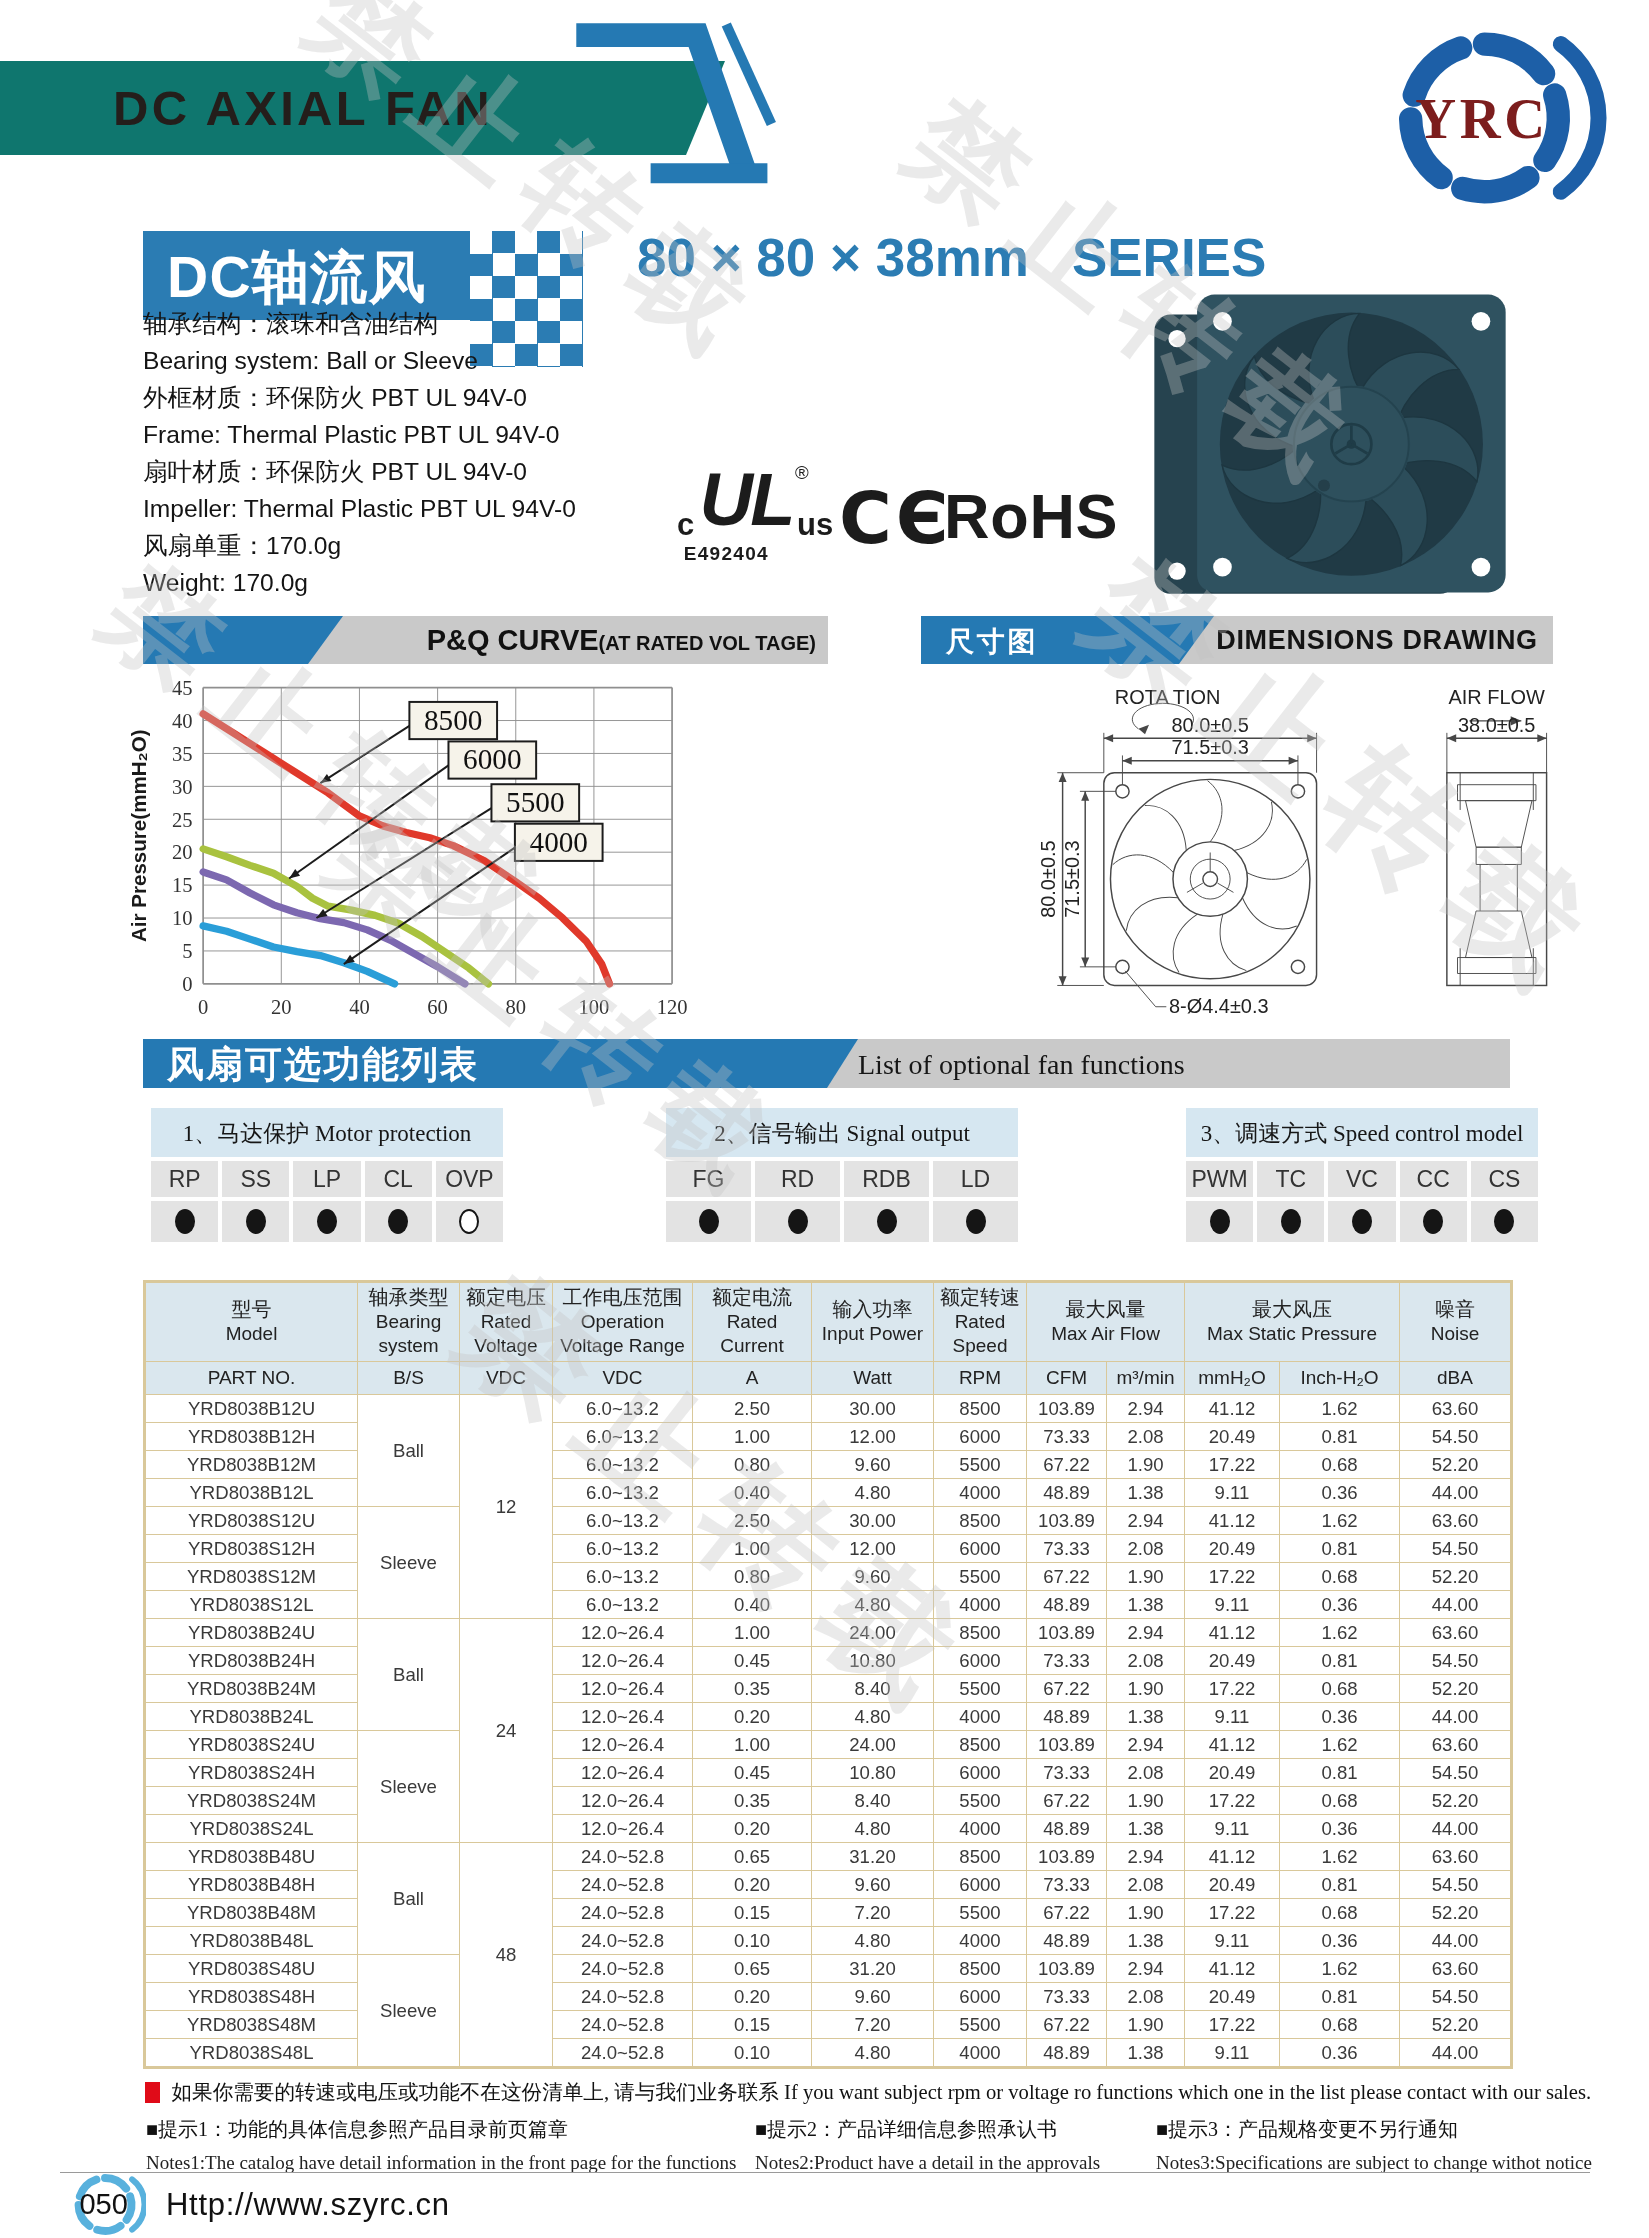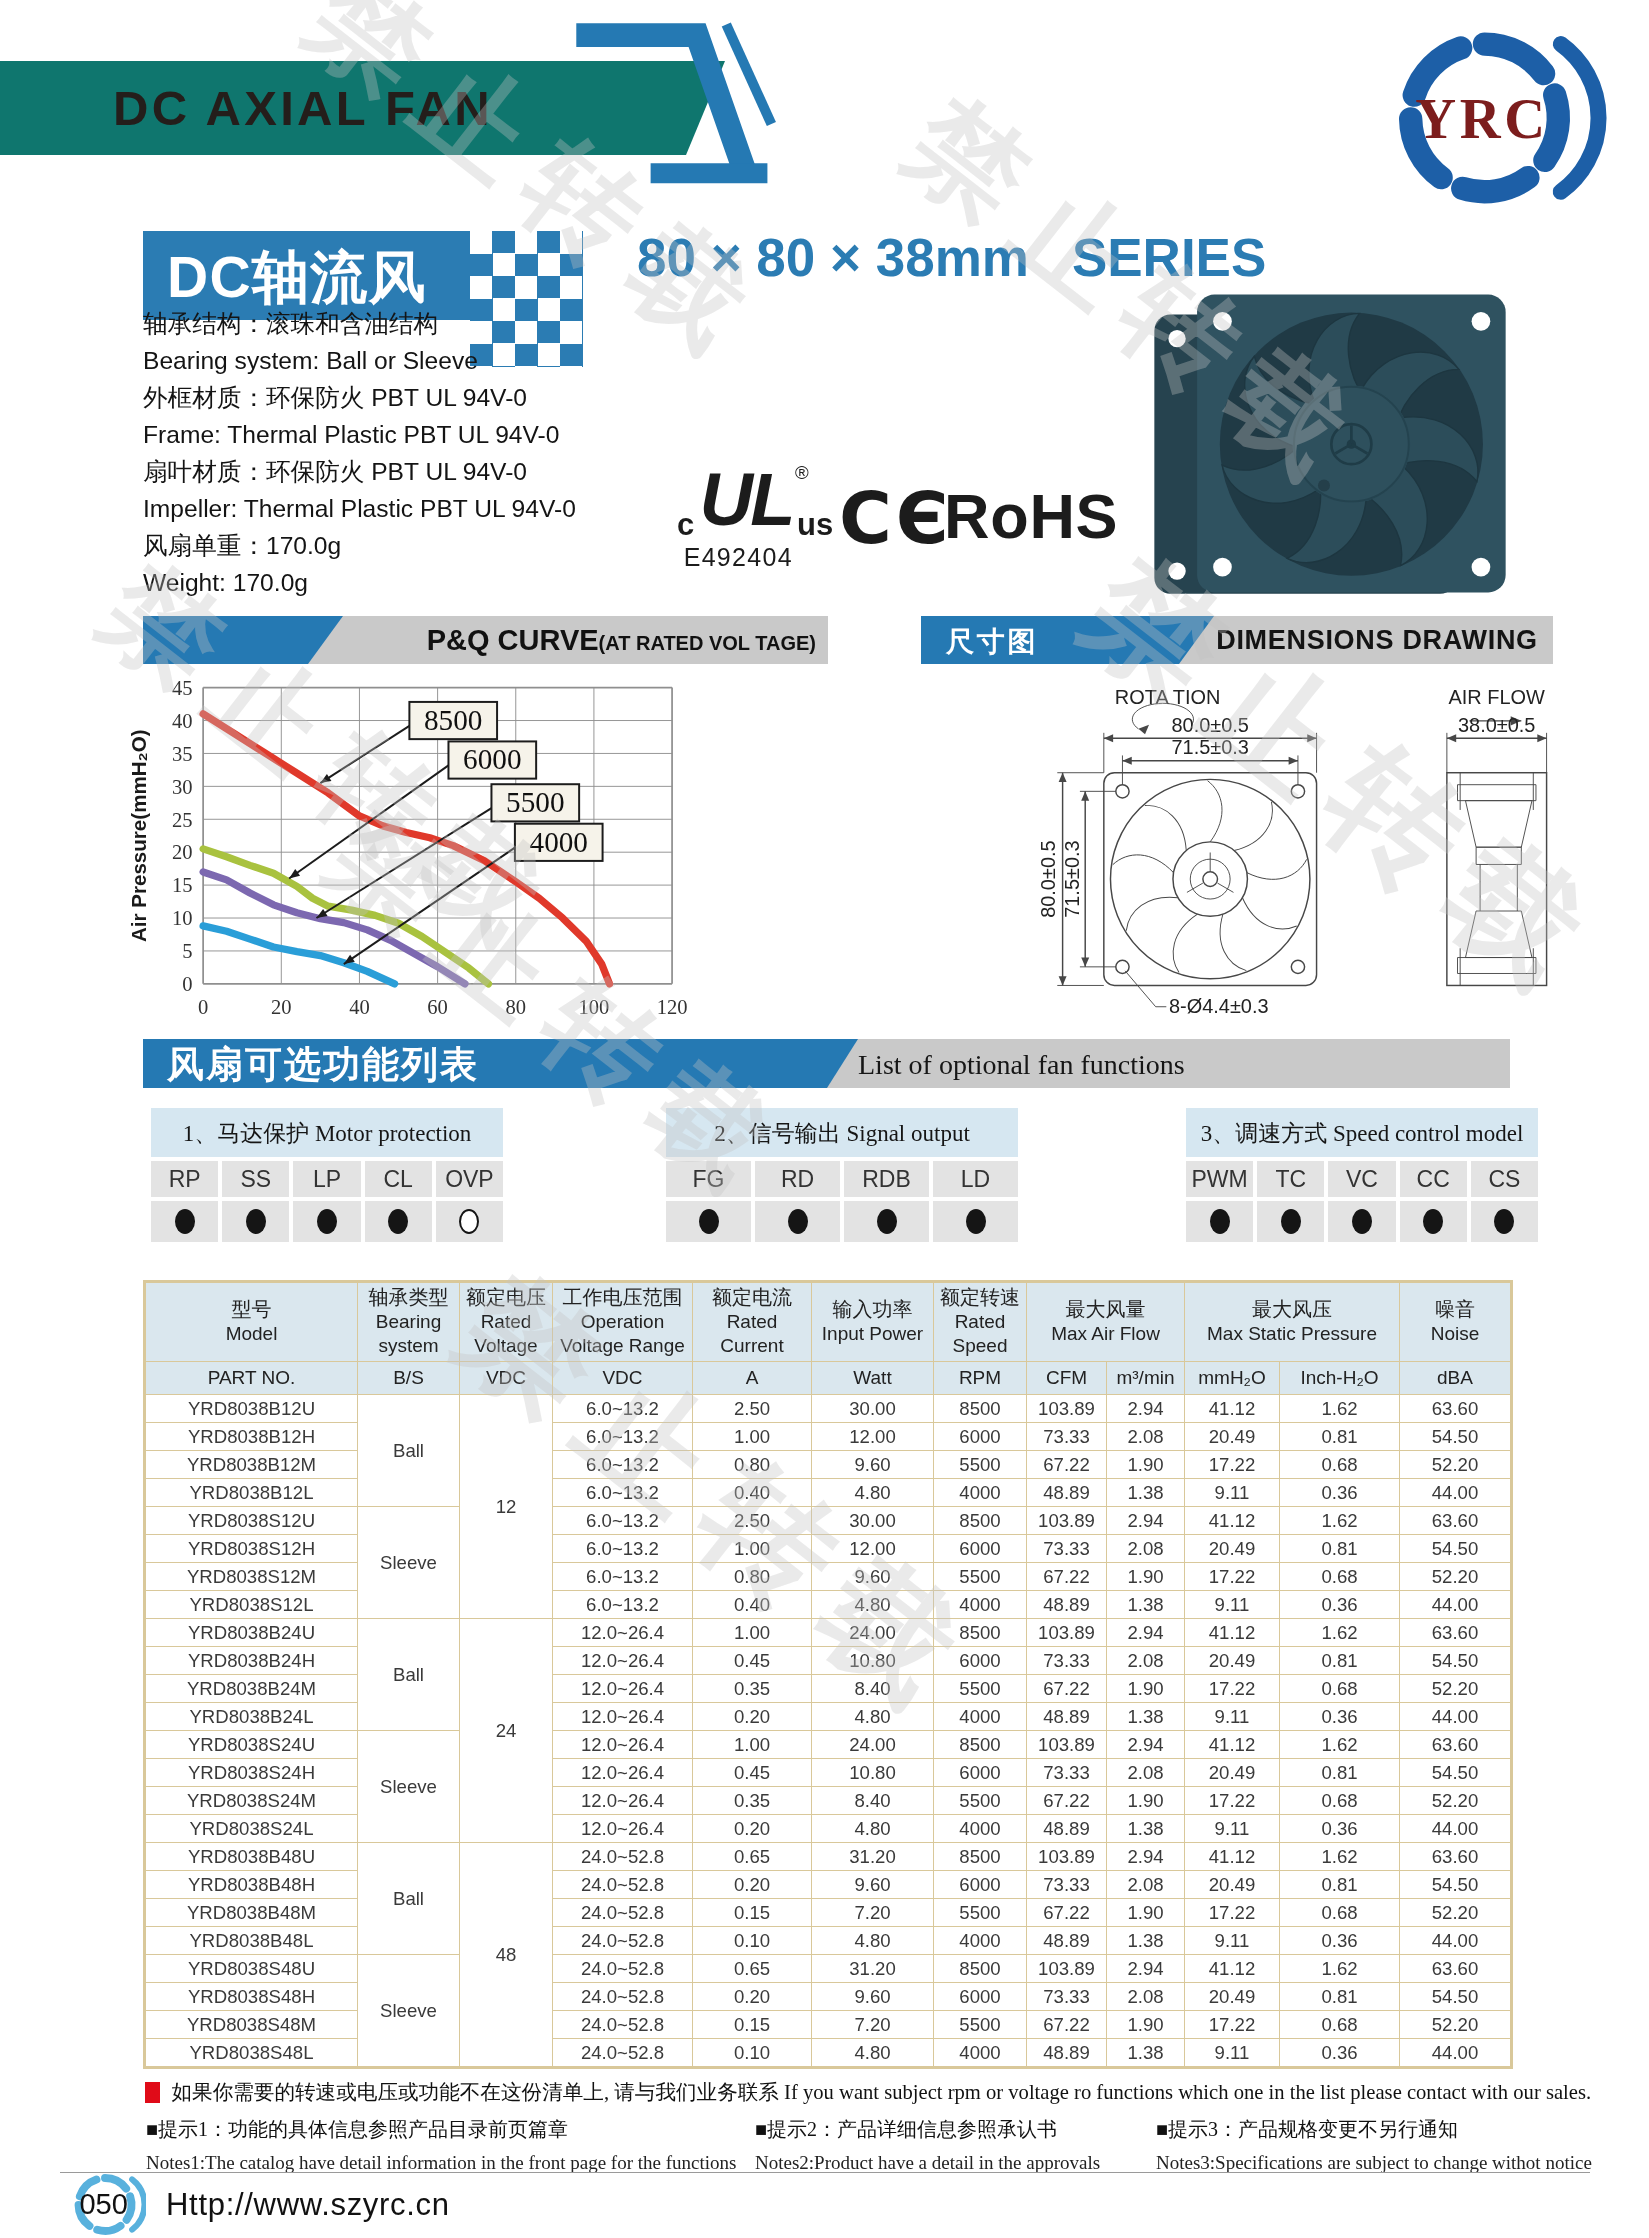--- a/index.html
+++ b/index.html
@@ -23,21 +23,21 @@
   .series-title{position:absolute;left:637px;top:227px;font-size:53px;font-weight:bold;color:#2b7cb3;white-space:nowrap;}
   .series-title .gap{margin-left:43px;}
   
   .specs{position:absolute;left:143px;top:305px;font-size:24.6px;line-height:37px;color:#141414;}
   
   .ul-mark{position:absolute;left:677px;top:462px;width:160px;height:113px;}
   .ul-c{position:absolute;left:0;top:45px;font-size:31px;font-weight:bold;}
   .ul-main{position:absolute;left:22.6px;top:-5.3px;font-size:74px;font-weight:800;font-style:italic;letter-spacing:-2.7px;}
   .ul-reg{position:absolute;left:118px;top:0px;font-size:18.6px;}
   .ul-us{position:absolute;left:120px;top:45px;font-size:31px;font-weight:bold;}
-  .ul-file{position:absolute;left:6.7px;top:81px;font-size:25px;font-weight:normal;letter-spacing:1.3px;text-align:center;}
+  .ul-file{position:absolute;left:6.7px;top:81px;font-size:19px;font-weight:bold;letter-spacing:1.3px;text-align:center;}
   .ce-mark{position:absolute;left:839px;top:476px;font-size:72px;font-weight:bold;letter-spacing:4px;
            font-family:"DejaVu Sans",sans-serif;}
   .rohs-mark{position:absolute;left:944px;top:480px;font-size:63px;font-weight:800;letter-spacing:0.7px;}
   
   .fan-img{position:absolute;left:1149px;top:283px;width:364px;height:317px;}
   
   .sectionbar{position:absolute;height:48px;background:#c9c9c9;}
   .sectionbar .blue{position:absolute;left:0;top:0;height:100%;background:#2579b3;
                     clip-path:polygon(0 0,100% 0,calc(100% - 35px) 100%,0 100%);}
   .bar-pq{left:143px;top:616px;width:685px;}

